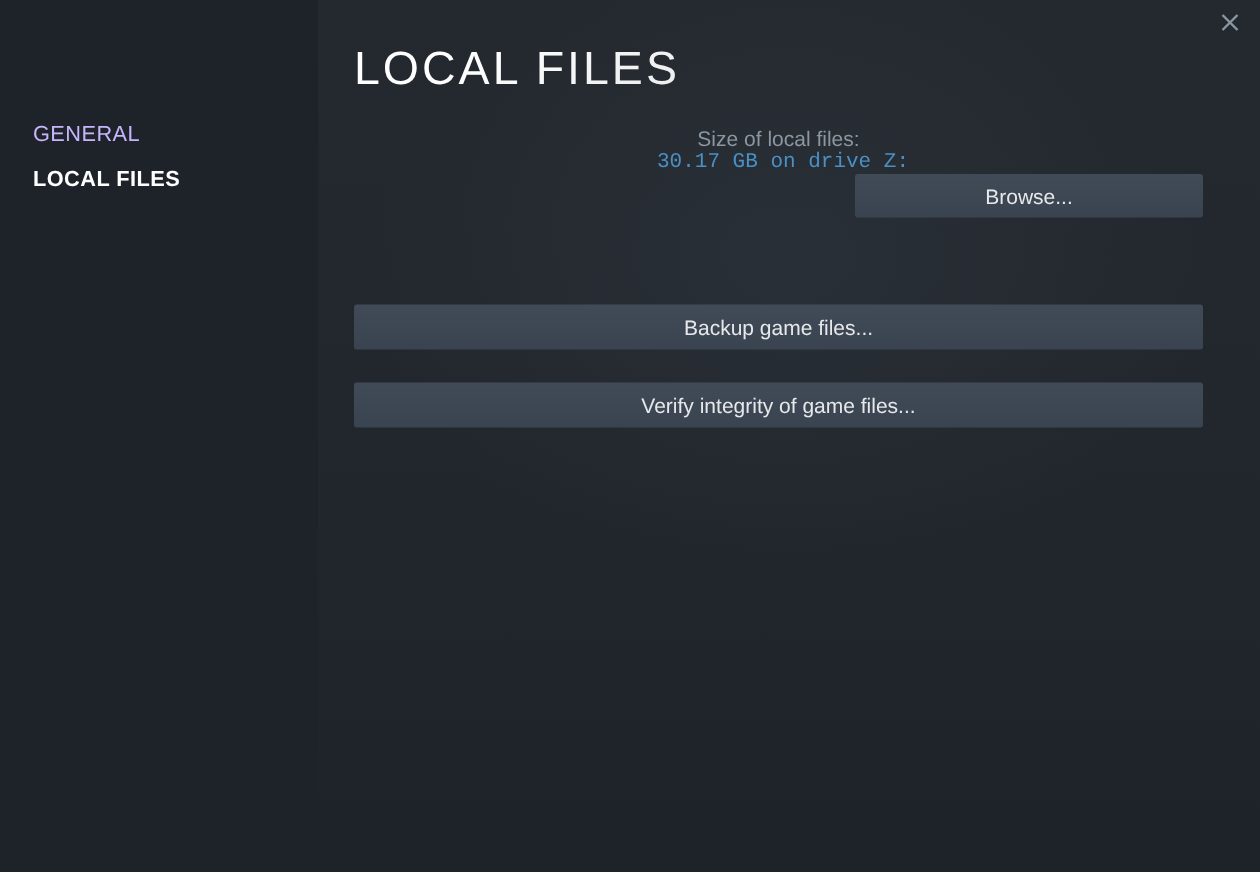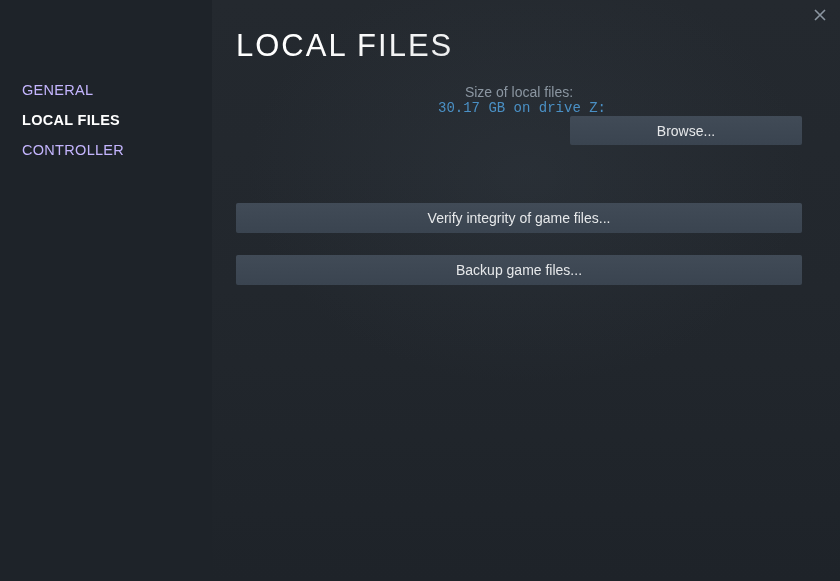--- a/index.html
+++ b/index.html
@@ -137,28 +137,27 @@
     <svg viewBox="0 0 12 12">
         <path d="M1 1 L11 11 M11 1 L1 11" stroke="#8b96a1" stroke-width="1.6" fill="none"></path>
       </svg>
   </span>
 </button>
 
 <div class="container">
   <div class="sidebar">
     <div class="sidebar-item">GENERAL</div>
     <div class="sidebar-item active">LOCAL FILES</div>
-    <div class="sidebar-item">CONTROLLER</div>
   </div>
 
   <div class="main">
     <h1 class="page-title">LOCAL FILES</h1>
 
     <div class="info-row">
       <span class="size-label">Size of local files:</span>
       <span class="size-value">30.17 GB on drive Z:</span>
       <button class="browse-button">Browse...</button>
     </div>
 
+    <button class="action-button">Backup game files...</button>
     <button class="action-button">Verify integrity of game files...</button>
-    <button class="action-button">Backup game files...</button>
   </div>
 </div>
 
 </body></html>

